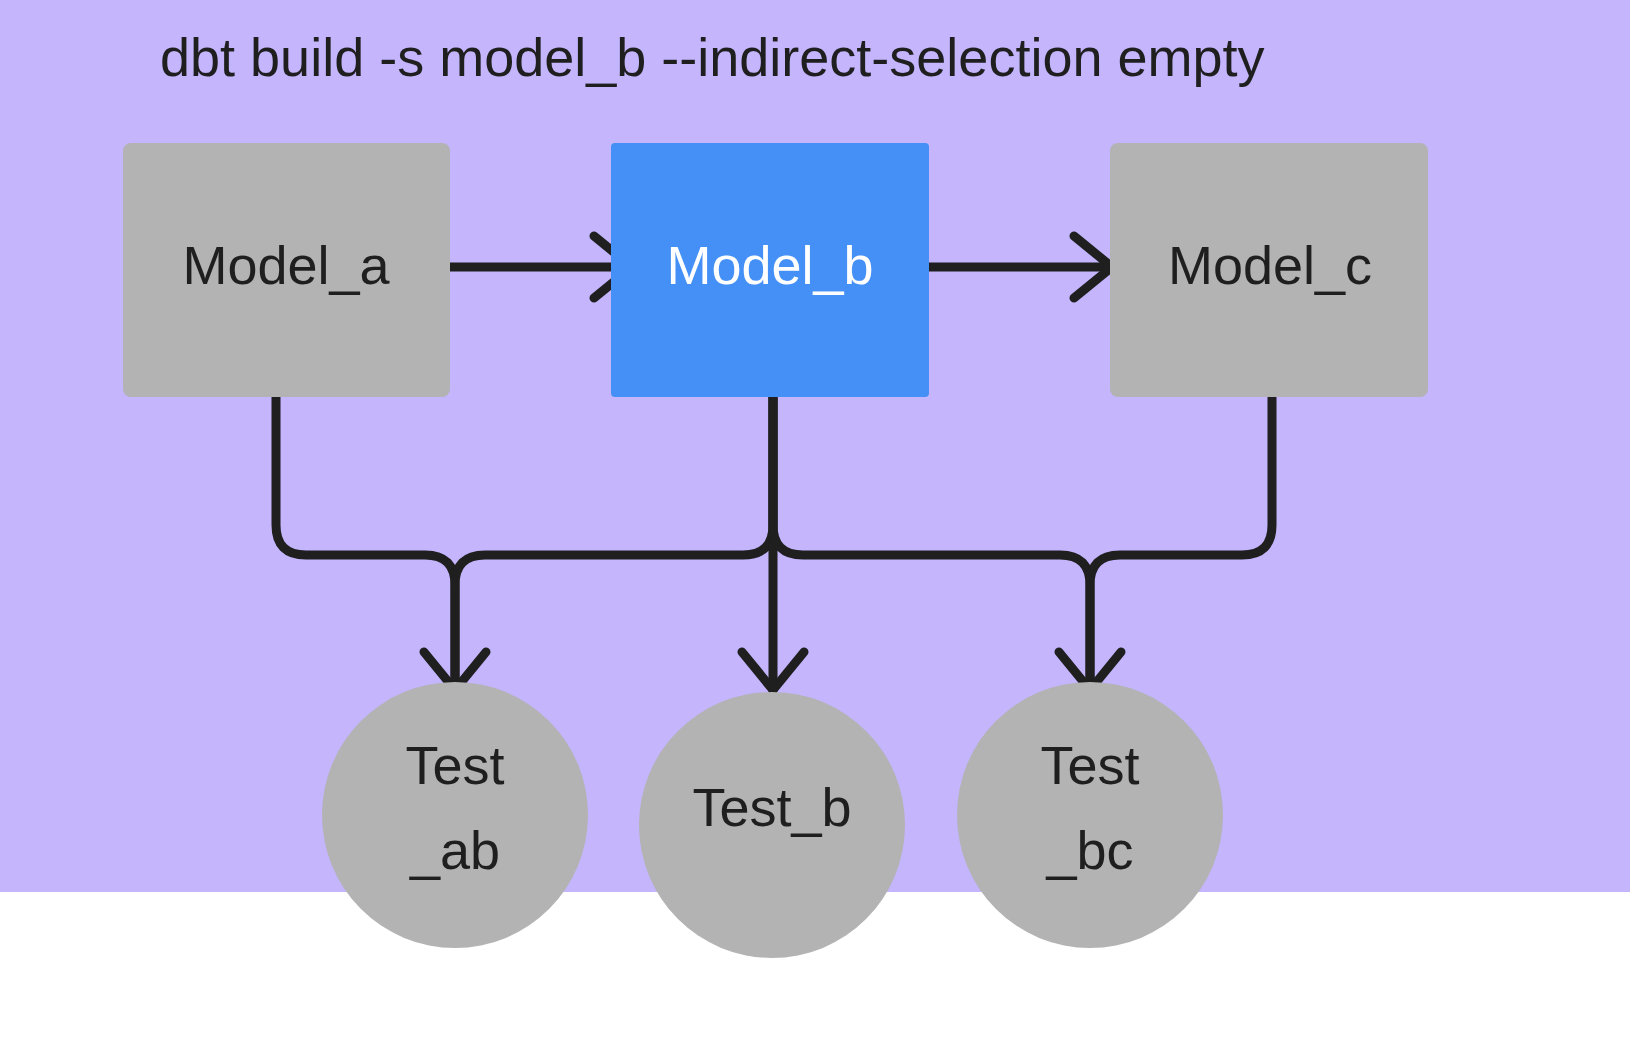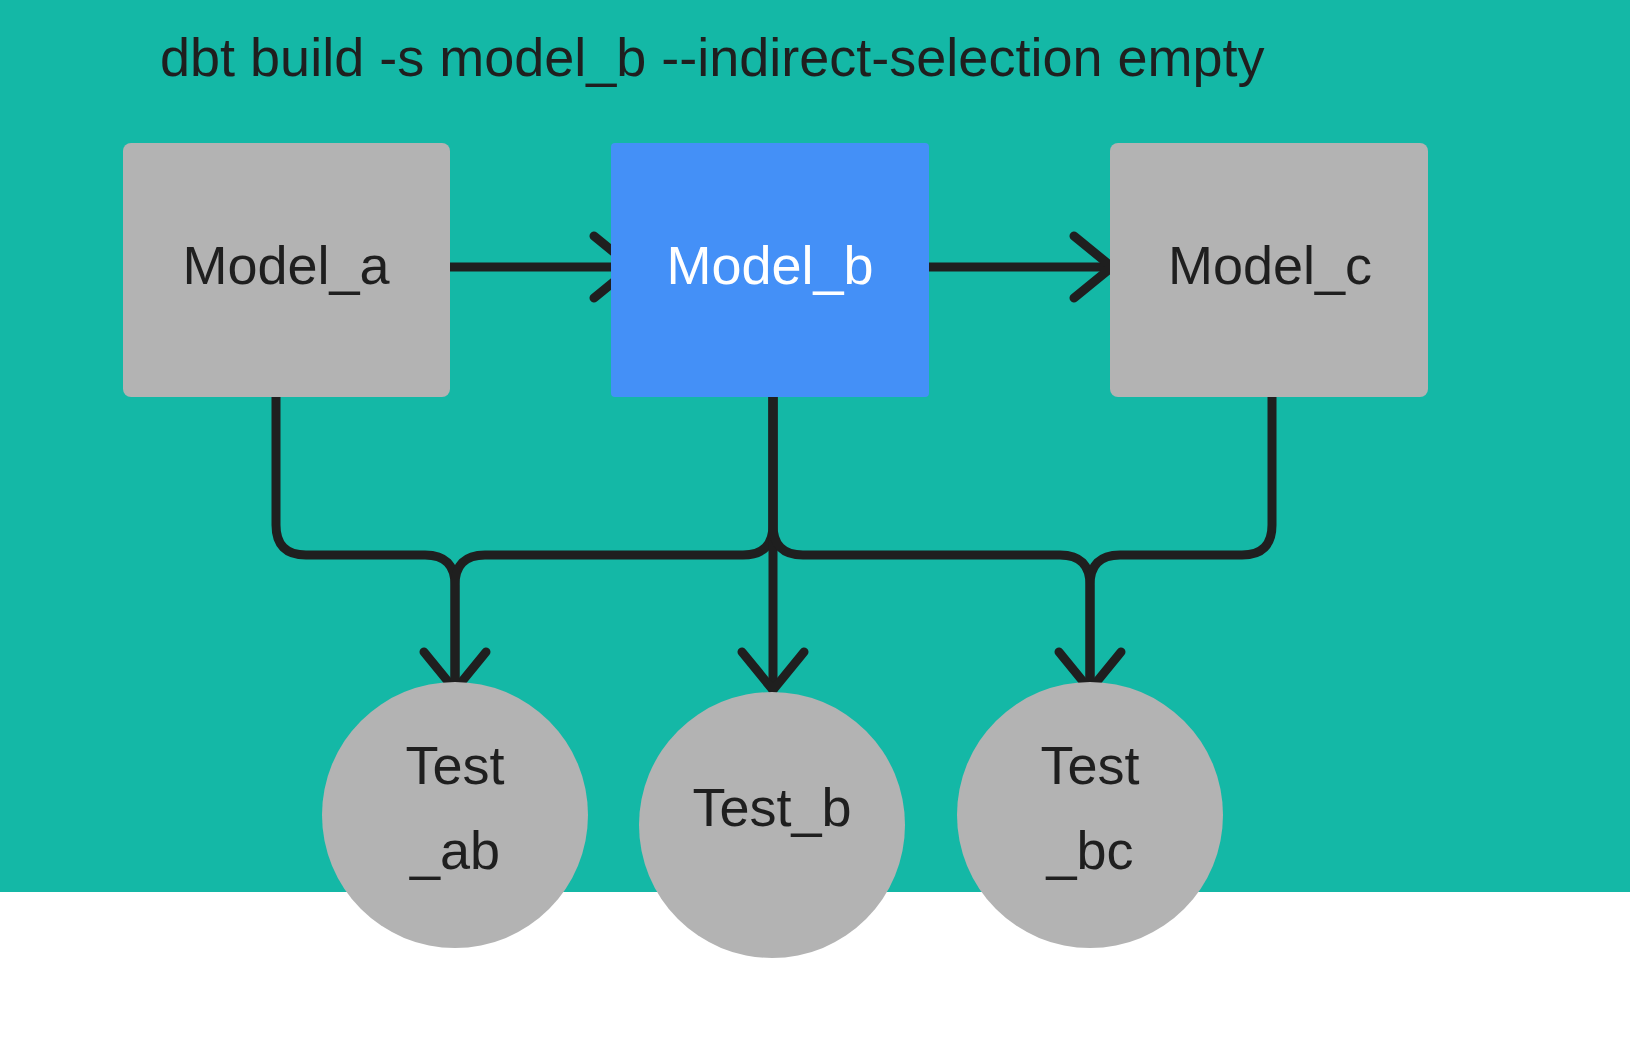--- a/index.html
+++ b/index.html
@@ -10,21 +10,21 @@
   body {
     width: 1630px;
     height: 1060px;
     overflow: hidden;
     font-family: "Liberation Sans", sans-serif;
   }
   #diagram-root {
     position: relative;
     width: 1630px;
     height: 892px;
-    background: #14b8a6;
+    background: #c4b5fd;
   }
   svg.diagram-canvas {
     display: block;
     width: 1630px;
     height: 1060px;
   }
   .node-label {
     font-family: "Liberation Sans", sans-serif;
     font-size: 54px;
     fill: #1f1f1f;

